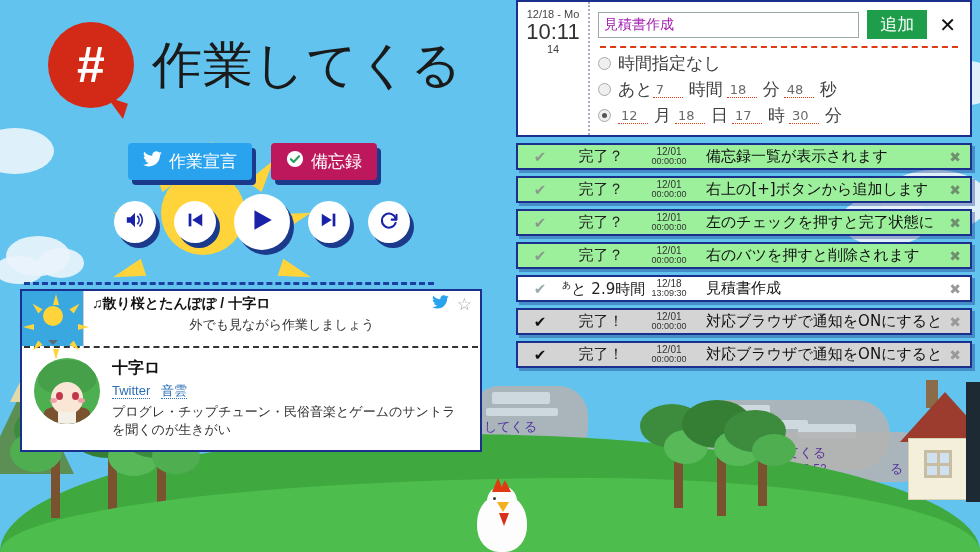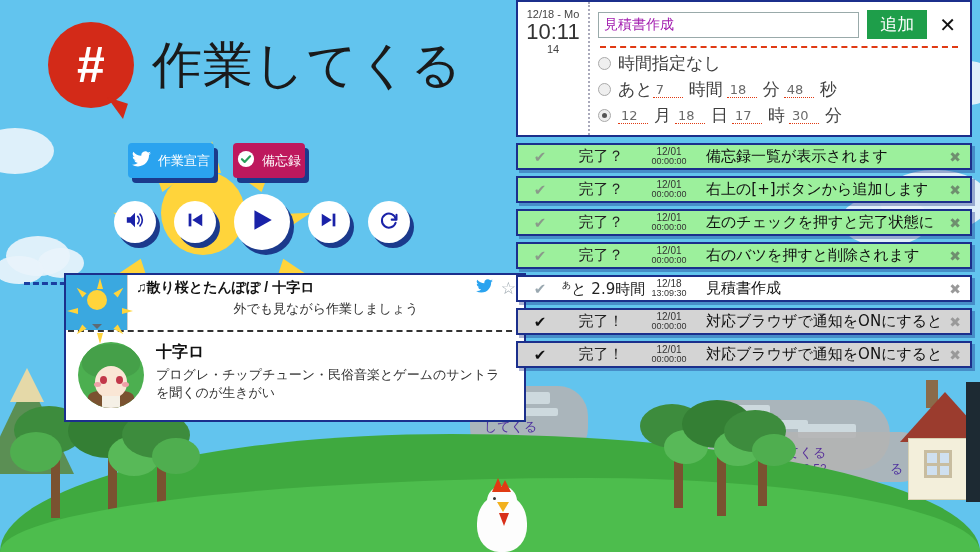--- a/index.html
+++ b/index.html
@@ -94,41 +94,41 @@
                 width:0; height:0; border-left:0 solid transparent;
                 border-right:22px solid #d32a18; border-bottom:16px solid transparent;
                 transform:rotate(18deg); }
   .logo-hash { color:#fff; font-size:50px; font-weight:bold; line-height:1; z-index:2; }
   .logo-text { margin-left:18px; font-size:50px; color:#1a1a1a; letter-spacing:1px;
                font-family:"DejaVu Sans","Liberation Sans",sans-serif; }
 
   
   .act-row { position:absolute; left:128px; top:143px; z-index:6; display:flex; gap:19px; }
   .act-btn { position:relative; display:flex; align-items:center; gap:7px;
-             padding:7px 4px; border-radius:4px; color:#fff; font-size:13px;
+             padding:7px 15px; border-radius:4px; color:#fff; font-size:17px;
              box-shadow:4px 5px 0 #1b3a8c; cursor:pointer; }
   .act-tw { background:#2aa3ef; }
   .act-memo { background:#be185d; }
   .act-btn svg { flex:none; }
 
   
   .media-row { position:absolute; left:114px; top:194px; z-index:6;
                display:flex; align-items:center; gap:18px; }
   .mbtn { position:relative; background:#fff; border-radius:50%;
           display:flex; align-items:center; justify-content:center;
           box-shadow:4px 5px 0 #1b3a8c; cursor:pointer; }
   .mbtn.sm { width:42px; height:42px; }
   .mbtn.lg { width:56px; height:56px; }
   .mbtn svg { fill:#1a22a8; }
 
   
   .divider { position:absolute; left:24px; top:282px; width:410px; z-index:6;
              border-top:3px dashed #1a3fa0; }
-  .music-card { position:absolute; left:20px; top:273px; width:462px; z-index:7;
-                background:#fff; border:2px solid #1b2f8c;margin-left:44px; }
+  .music-card { position:absolute; left:20px; top:289px; width:462px; z-index:7;
+                background:#fff; border:2px solid #1b2f8c; }
   .mc-top { display:flex; height:55px; }
   .mc-thumb { width:62px; background:#3aa8e0; position:relative; flex:none;
               border-right:1px solid #d0d0d0; }
   .mc-thumb .s-core { position:absolute; left:50%; top:46%; width:20px; height:20px;
               margin:-10px 0 0 -10px; background:#ffd43b; border-radius:50%; }
   .mc-thumb .s-ray { position:absolute; left:50%; top:46%; width:0; height:0;
               border-left:3px solid transparent; border-right:3px solid transparent;
               border-bottom:11px solid #ffd43b; transform-origin:50% 100%; }
   .mc-chev { position:absolute; bottom:1px; left:50%; margin-left:-5px;
              width:0;height:0;border-left:5px solid transparent;border-right:5px solid transparent;
@@ -420,20 +420,24 @@
       <div class="av-hair"></div>
       <div class="av-face"></div>
       <div class="av-eye" style="left:22px;"></div>
       <div class="av-eye" style="left:38px;"></div>
       <div class="av-cheek" style="left:16px;"></div>
       <div class="av-cheek" style="left:44px;"></div>
       <div class="av-collar"></div>
     </div>
     <div style="flex:1;min-width:0;">
       <div class="mc-name">十字ロ</div>
+      <div class="mc-links">
+        <a href="#">Twitter</a>
+        <a href="#">音雲</a>
+      </div>
       <div class="mc-desc">プログレ・チップチューン・民俗音楽とゲームのサントラを聞くのが生きがい</div>
     </div>
   </div>
 </div>
 
 <div id="panel">
 
   <div class="entry-box">
     <div class="eb-left">
       <div class="eb-date">12/18 - Mo</div>

